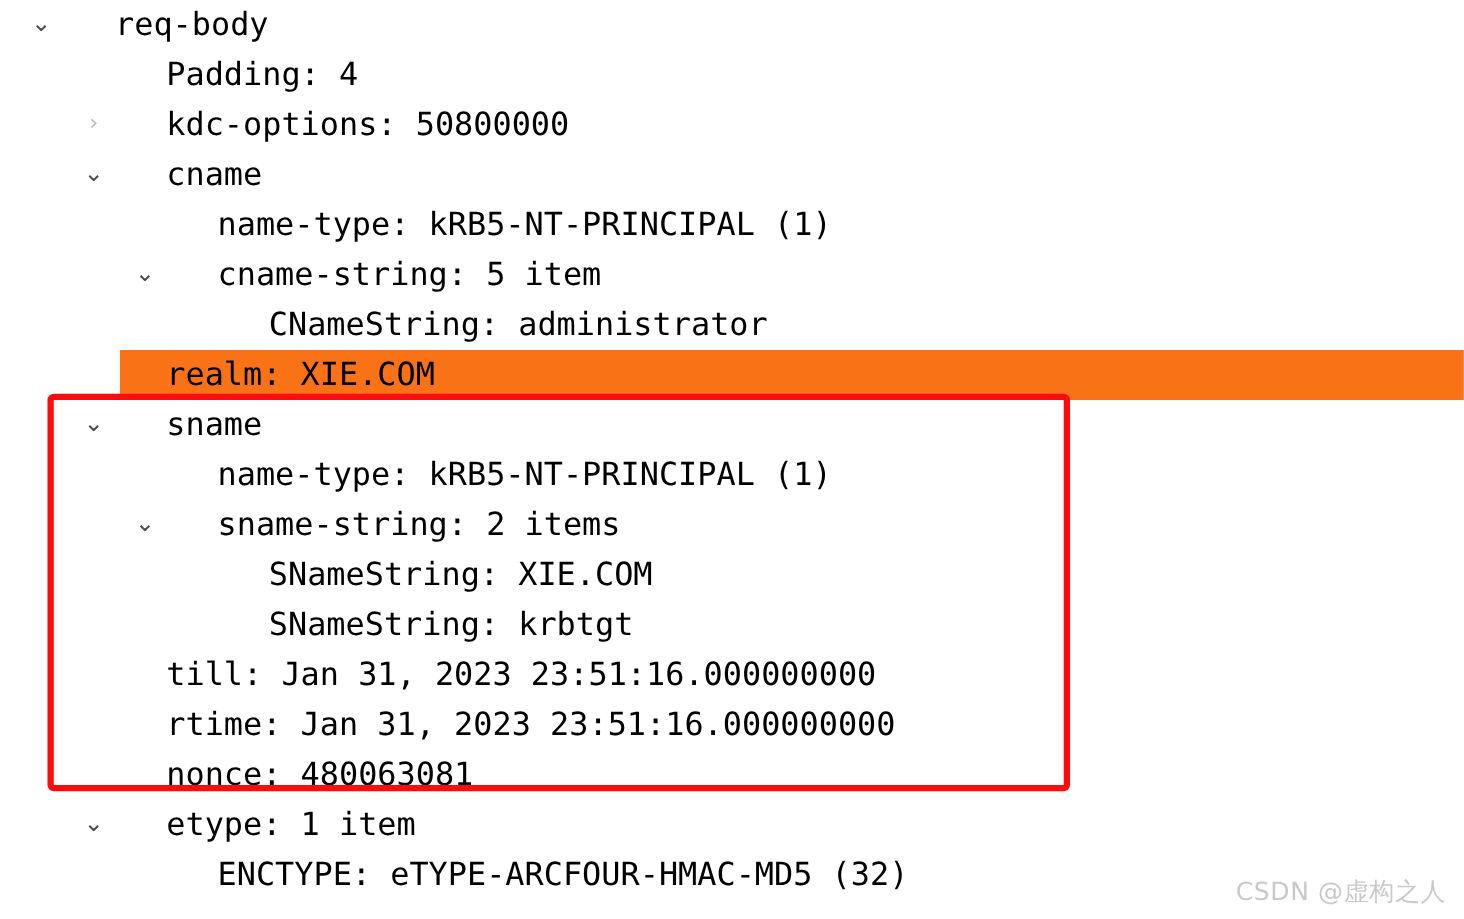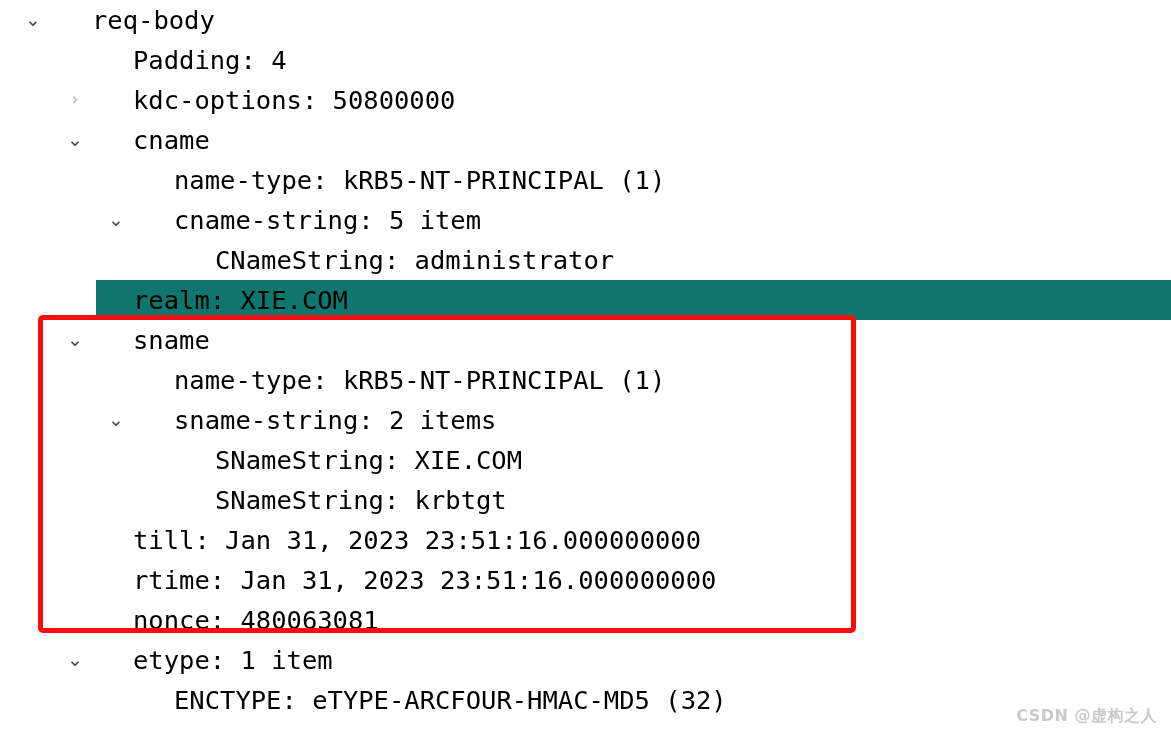--- a/index.html
+++ b/index.html
@@ -26,21 +26,21 @@
     position: relative;
     height: 40px;
     line-height: 40px;
     white-space: nowrap;
     font-size: 25.5px;
     color: #000000;
     letter-spacing: 0px;
   }
 
   .row.selected {
-    background: #0f766e;
+    background: #f97316;
   }
   
   .row.selected .sel-band {
     position: absolute;
     left: 0;
     top: 0;
     height: 40px;
     width: 96px;
     background: #ffffff;
   }
@@ -88,25 +88,24 @@
     border-radius: 5px;
     box-sizing: border-box;
     pointer-events: none;
   }
 
   #watermark {
     position: absolute;
     right: 14px;
     bottom: 8px;
     font-family: "DejaVu Sans", "Liberation Sans", sans-serif;
-    font-size: 16px;
+    font-size: 20px;
     color: #c9c9c9;
     letter-spacing: 0.5px;
     white-space: nowrap;
-    font-weight: bold;
   }
 </style>
 </head>
 <body>
 
 <div id="tree">
     <div class="row lv0">
       <span class="chev">⌄</span>
       <span class="label">req-body</span>
     </div>

